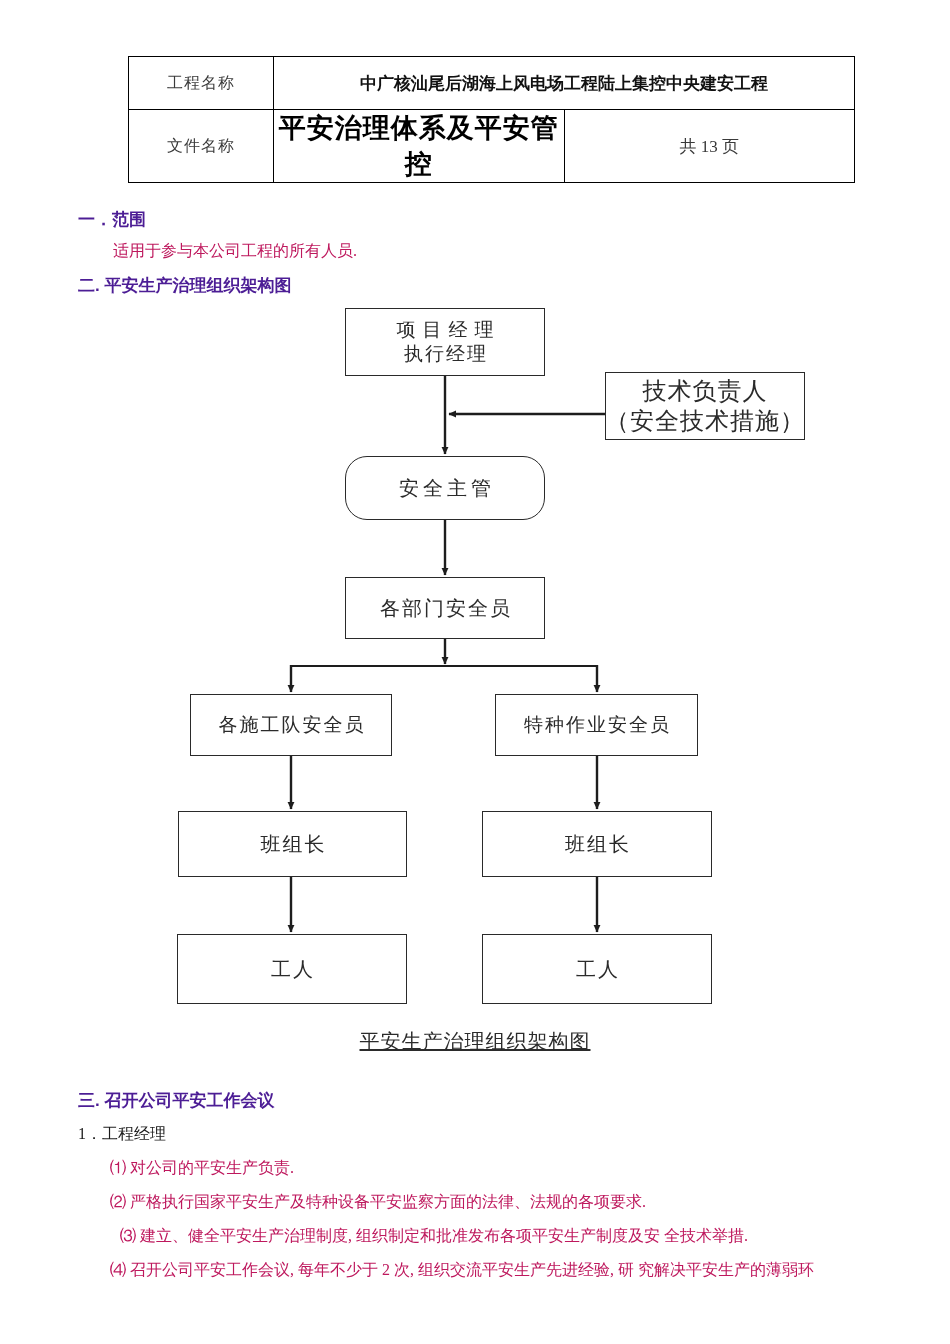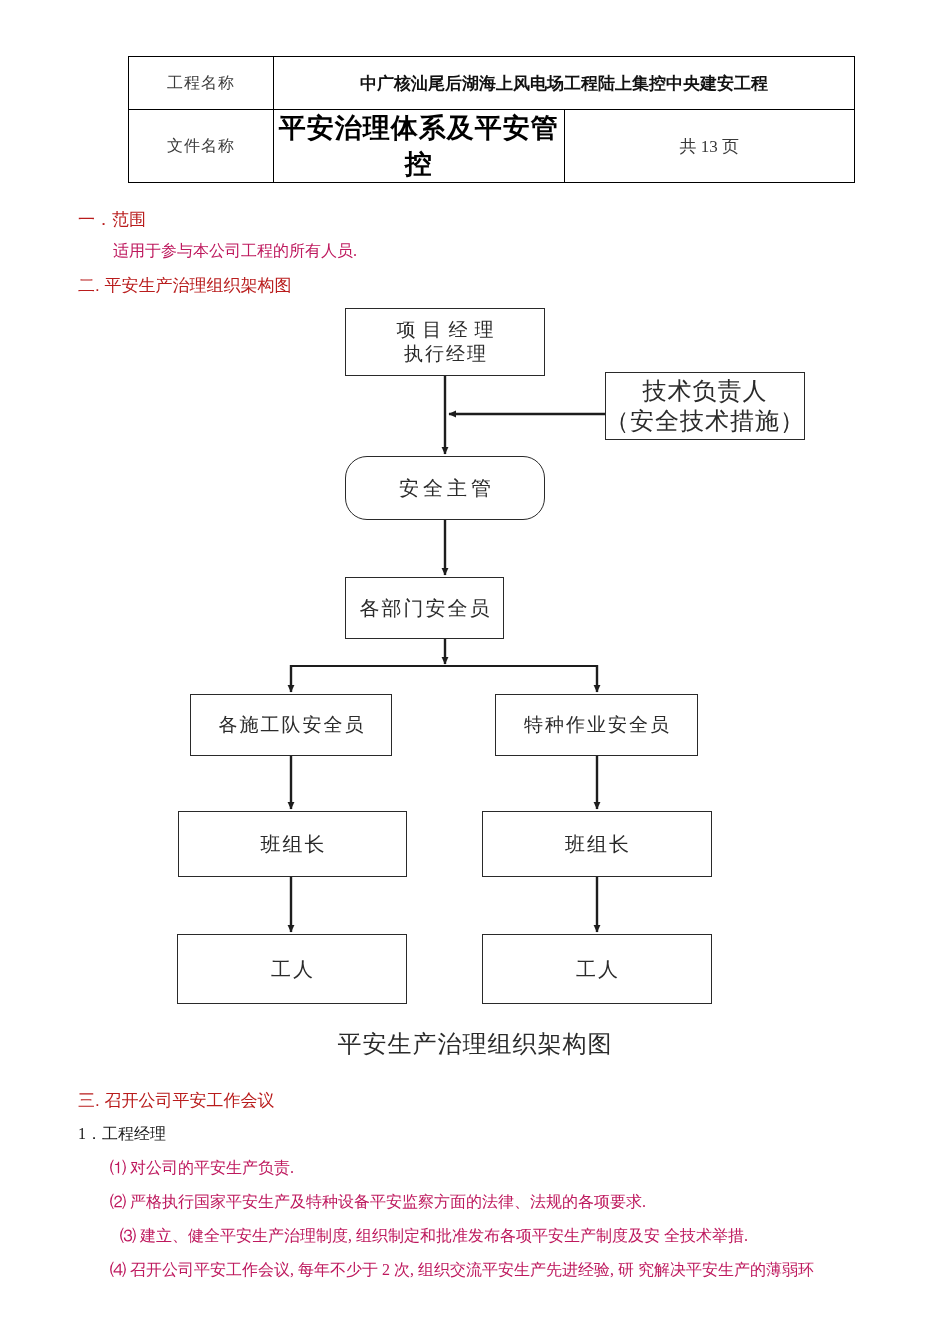--- a/index.html
+++ b/index.html
@@ -65,23 +65,23 @@
   .hdr-pages {
     width: 170px;
     font-size: 17px;
     color: #3a3a3a;
   }
 
   
   .h-sec {
     position: absolute;
     font-family: "Liberation Sans", "DejaVu Sans", sans-serif;
-    font-weight: normal;
+    font-weight: bold;
     font-size: 17px;
-    color: #b91c1c;
+    color: #4c1d95;
     white-space: nowrap;
   }
   .p-txt {
     position: absolute;
     font-family: "Liberation Serif", "DejaVu Serif", serif;
     font-size: 16px;
     color: #be185d;
     white-space: nowrap;
   }
   .p-num {
@@ -102,23 +102,24 @@
   #d3             { left: 120px; top: 1226px; }
   #d4             { left: 110px; top: 1260px; }
 
   .flow-caption {
     position: absolute;
     left: 0;
     top: 1028px;
     width: 950px;
     text-align: center;
     font-family: "Liberation Serif", "DejaVu Serif", serif;
-    font-size: 24px;
+    font-size: 20px;
     color: #2b2b2b;
     letter-spacing: 1px;
+    text-decoration: underline;
   }
 
   
   .flow {
     position: absolute;
     left: 0;
     top: 0;
     width: 950px;
     height: 1344px;
     pointer-events: none;
@@ -144,21 +145,21 @@
   }
 
   #n-pm      { left: 345px; top: 308px; width: 200px; height: 68px; font-size: 19px; }
   #n-pm .l1  { letter-spacing: 7px; text-indent: 7px; }
   #n-pm .l2  { letter-spacing: 2px; text-indent: 2px; }
 
   #n-tech    { left: 605px; top: 372px; width: 200px; height: 68px; font-size: 24px; }
   #n-tech .ln{ letter-spacing: 1px; }
 
   #n-sup     { left: 345px; top: 456px; width: 200px; height: 64px; font-size: 20px; letter-spacing: 4px; text-indent: 4px; border-radius: 22px; }
-  #n-dept    { left: 345px; top: 577px; width: 159px; height: 62px; font-size: 20px; letter-spacing: 2px; text-indent: 2px; }
+  #n-dept    { left: 345px; top: 577px; width: 200px; height: 62px; font-size: 20px; letter-spacing: 2px; text-indent: 2px; }
 
   #n-team    { left: 190px; top: 694px; width: 202px; height: 62px; font-size: 19px; letter-spacing: 2px; text-indent: 2px; }
   #n-spec    { left: 495px; top: 694px; width: 203px; height: 62px; font-size: 19px; letter-spacing: 2px; text-indent: 2px; }
 
   #n-lead-l  { left: 178px; top: 811px; width: 229px; height: 66px; font-size: 20px; letter-spacing: 2px; text-indent: 2px; }
   #n-lead-r  { left: 482px; top: 811px; width: 230px; height: 66px; font-size: 20px; letter-spacing: 2px; text-indent: 2px; }
 
   #n-worker-l{ left: 177px; top: 934px; width: 230px; height: 70px; font-size: 20px; letter-spacing: 2px; text-indent: 2px; }
   #n-worker-r{ left: 482px; top: 934px; width: 230px; height: 70px; font-size: 20px; letter-spacing: 2px; text-indent: 2px; }
 

